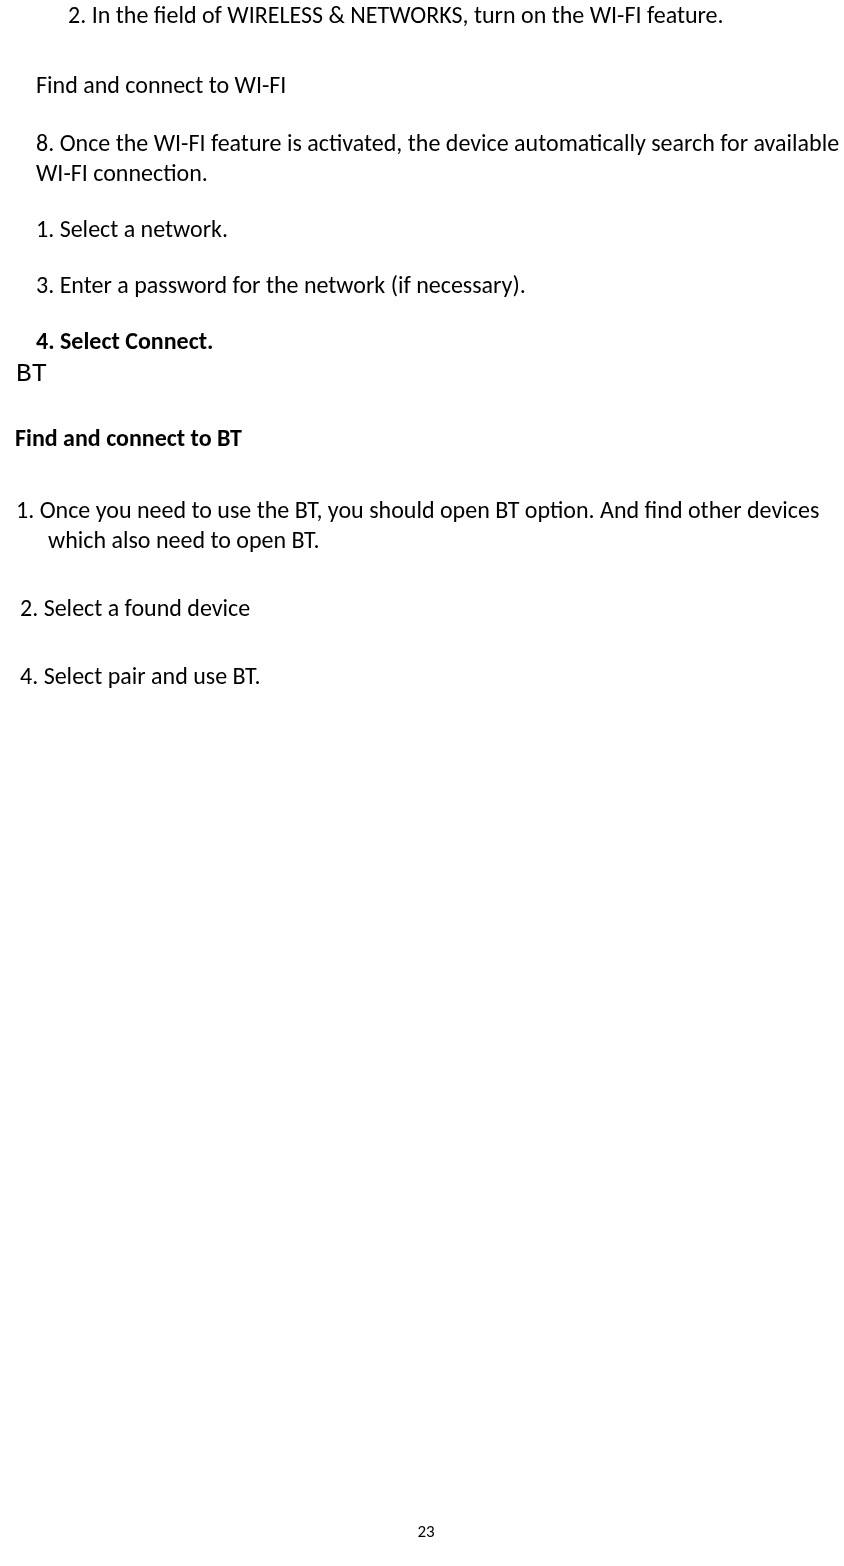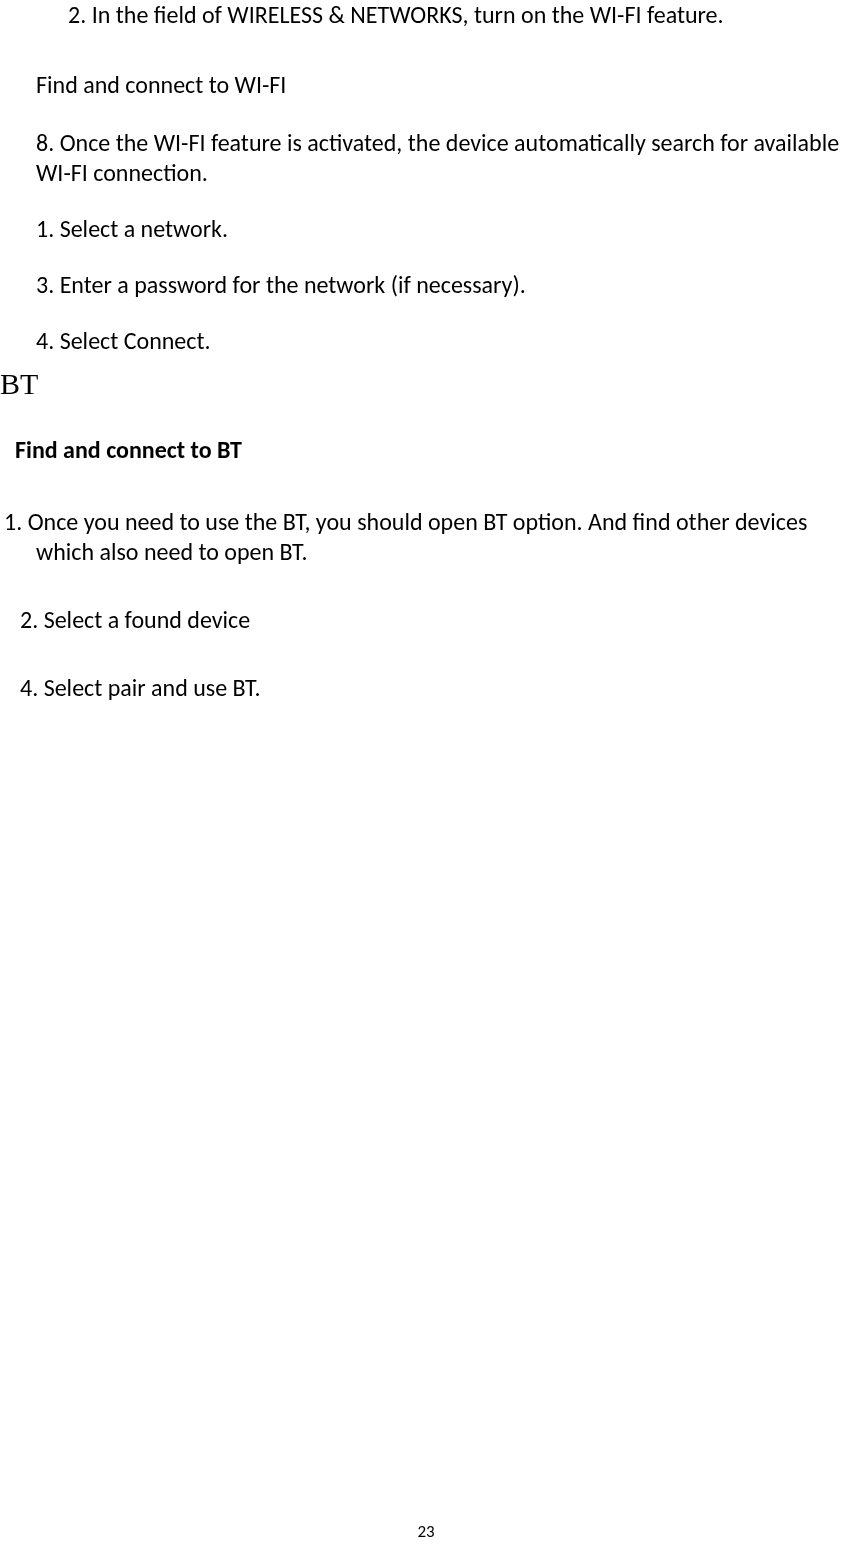--- a/index.html
+++ b/index.html
@@ -27,37 +27,37 @@
       margin-left: 36px;
       text-indent: 32px;
       margin-bottom: 40px;
     }
     .heading-bold {
       font-weight: normal;
       margin-left: 36px;
       margin-bottom: 28px;
     }
     .section-title {
-      font-family: Liberation Serif, serif;
-      font-size: 30px;
-      margin-left: 0;
+      font-family: Liberation Mono, monospace;
+      font-size: 26px;
+      margin-left: 16px;
       margin-top: -4px;
       margin-bottom: 32px;
     }
     .heading-bold-flush {
       font-weight: bold;
       margin-left: 15px;
       margin-bottom: 42px;
     }
     .bt-item {
       margin-left: 20px;
       margin-bottom: 38px;
     }
     .bt-item-first {
-      margin-left: 4px;
+      margin-left: 16px;
       padding-left: 32px;
       text-indent: -32px;
       margin-bottom: 38px;
     }
     .page-number {
       position: absolute;
       bottom: 24px;
       left: 8px;
       right: 0;
       text-align: center;
@@ -68,21 +68,21 @@
 <body>
 
 <div class="content">
   <p class="para-first">2. In the field of WIRELESS &amp; NETWORKS, turn on the WI-FI feature.</p>
 
   <p class="heading-bold">Find and connect to WI-FI</p>
 
   <p class="para">8. Once the WI-FI feature is activated, the device automatically search for available WI-FI connection.</p>
   <p class="para">1. Select a network.</p>
   <p class="para">3. Enter a password for the network (if necessary).</p>
-  <p class="para" style="margin-bottom:13px;">4. Select Connect.</p>
+  <p class="para" style="margin-bottom:6px;font-weight:bold;">4. Select Connect.</p>
 
   <p class="section-title">BT</p>
 
   <p class="heading-bold-flush">Find and connect to BT</p>
 
   <p class="bt-item-first">1. Once you need to use the BT, you should open BT option. And find other devices which also need to open BT.</p>
   <p class="bt-item">2. Select a found device</p>
   <p class="bt-item">4. Select pair and use BT.</p>
 </div>
 

